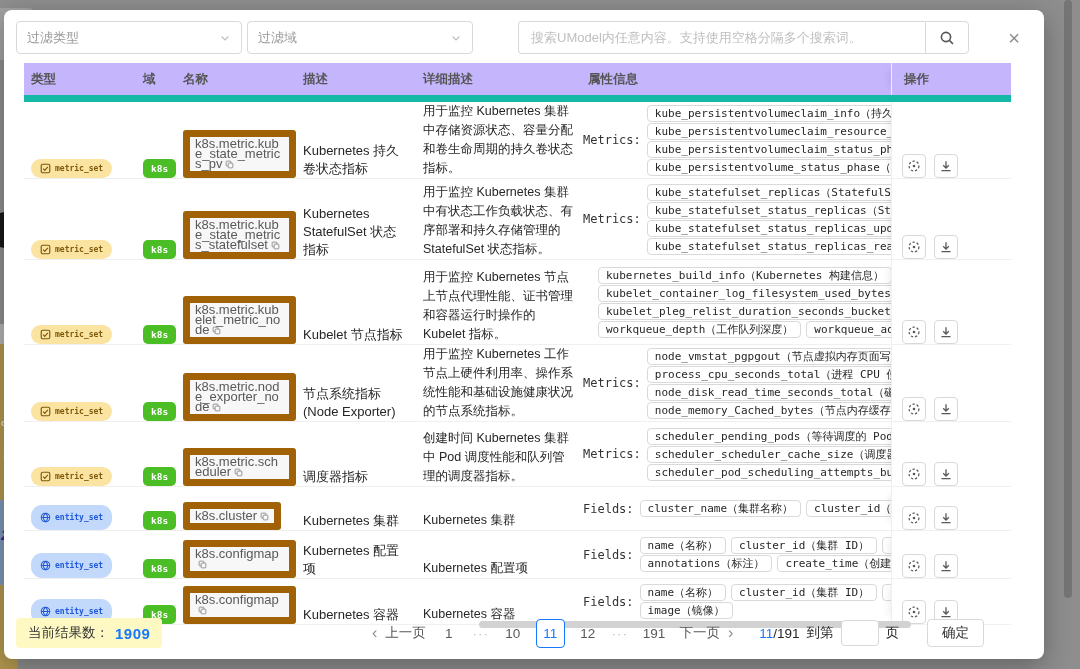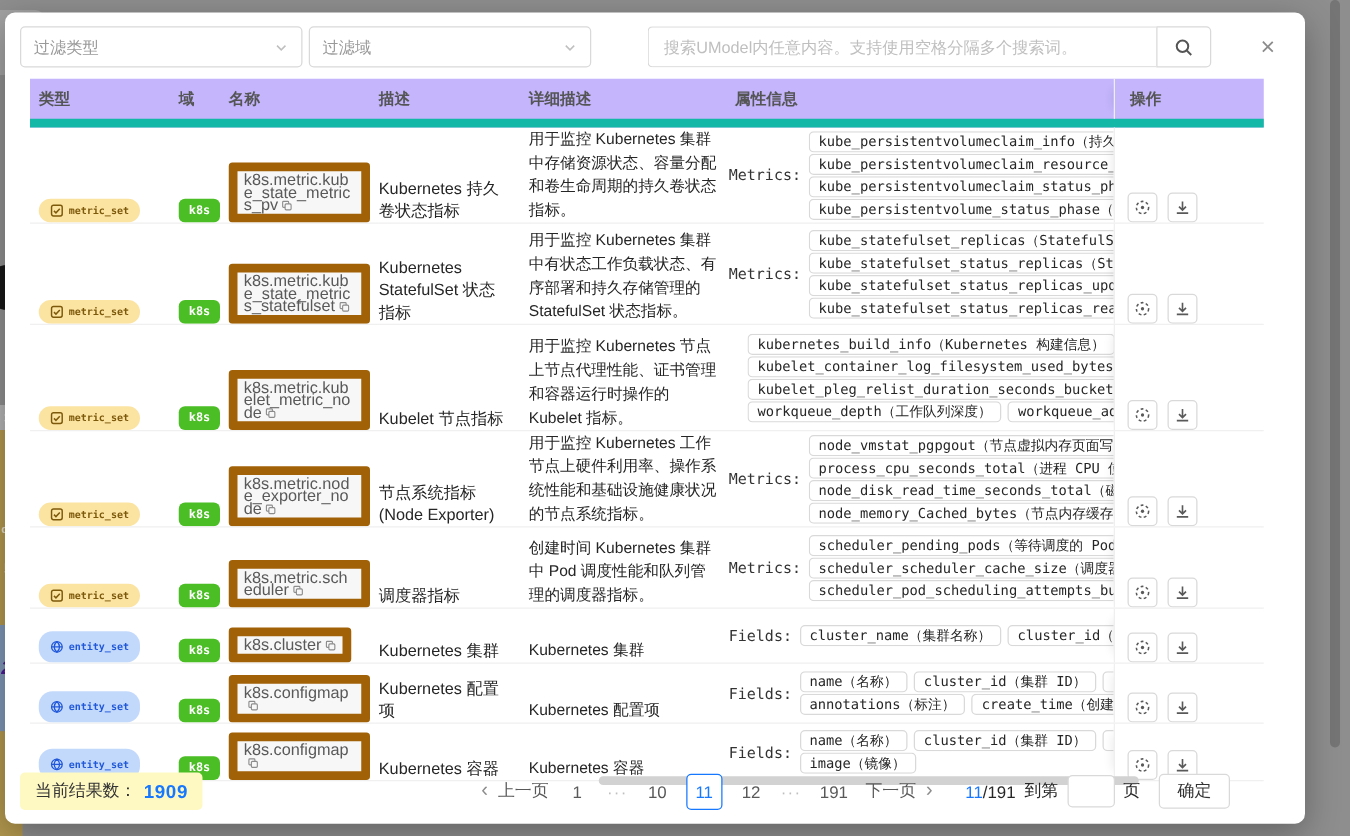--- a/index.html
+++ b/index.html
@@ -84,21 +84,21 @@
   .chev{font-size:16px;color:#8c8c8c;line-height:1;}
   .pgnum{min-width:18px;text-align:center;cursor:pointer;}
   .pgnum.active{border:1px solid #1677ff;color:#1677ff;border-radius:4px;width:27px;height:27px;line-height:27px;
                 min-width:0;background:#fff;}
   .pgnum.dots{color:#bfbfbf;cursor:default;letter-spacing:1px;}
   .fright{display:flex;align-items:center;margin-left:26px;font-size:13.5px;color:#262626;gap:7px;}
   .ratio .cur{color:#1677ff;}
   .jumpinput{width:38px;height:26px;border:1px solid #d9d9d9;border-radius:4px;box-sizing:border-box;outline:none;
              padding:0 6px;font-size:13px;}
   .confirm{height:28px;border:1px solid #d9d9d9;border-radius:4px;background:#fff;padding:0 14px;font-size:13.5px;
-           color:#333;cursor:pointer;margin-left:8px;font-family:"Liberation Sans",sans-serif;}
+           color:#333;cursor:pointer;margin-left:21px;font-family:"Liberation Sans",sans-serif;}
 </style>
 </head>
 <body>
 
 <div>
   <div class="bg-topcard"></div>
   <div class="bg-circle"></div>
   <div class="bg-chip">选</div>
   <div class="bg-gold">
     <span class="f1">del</span>

